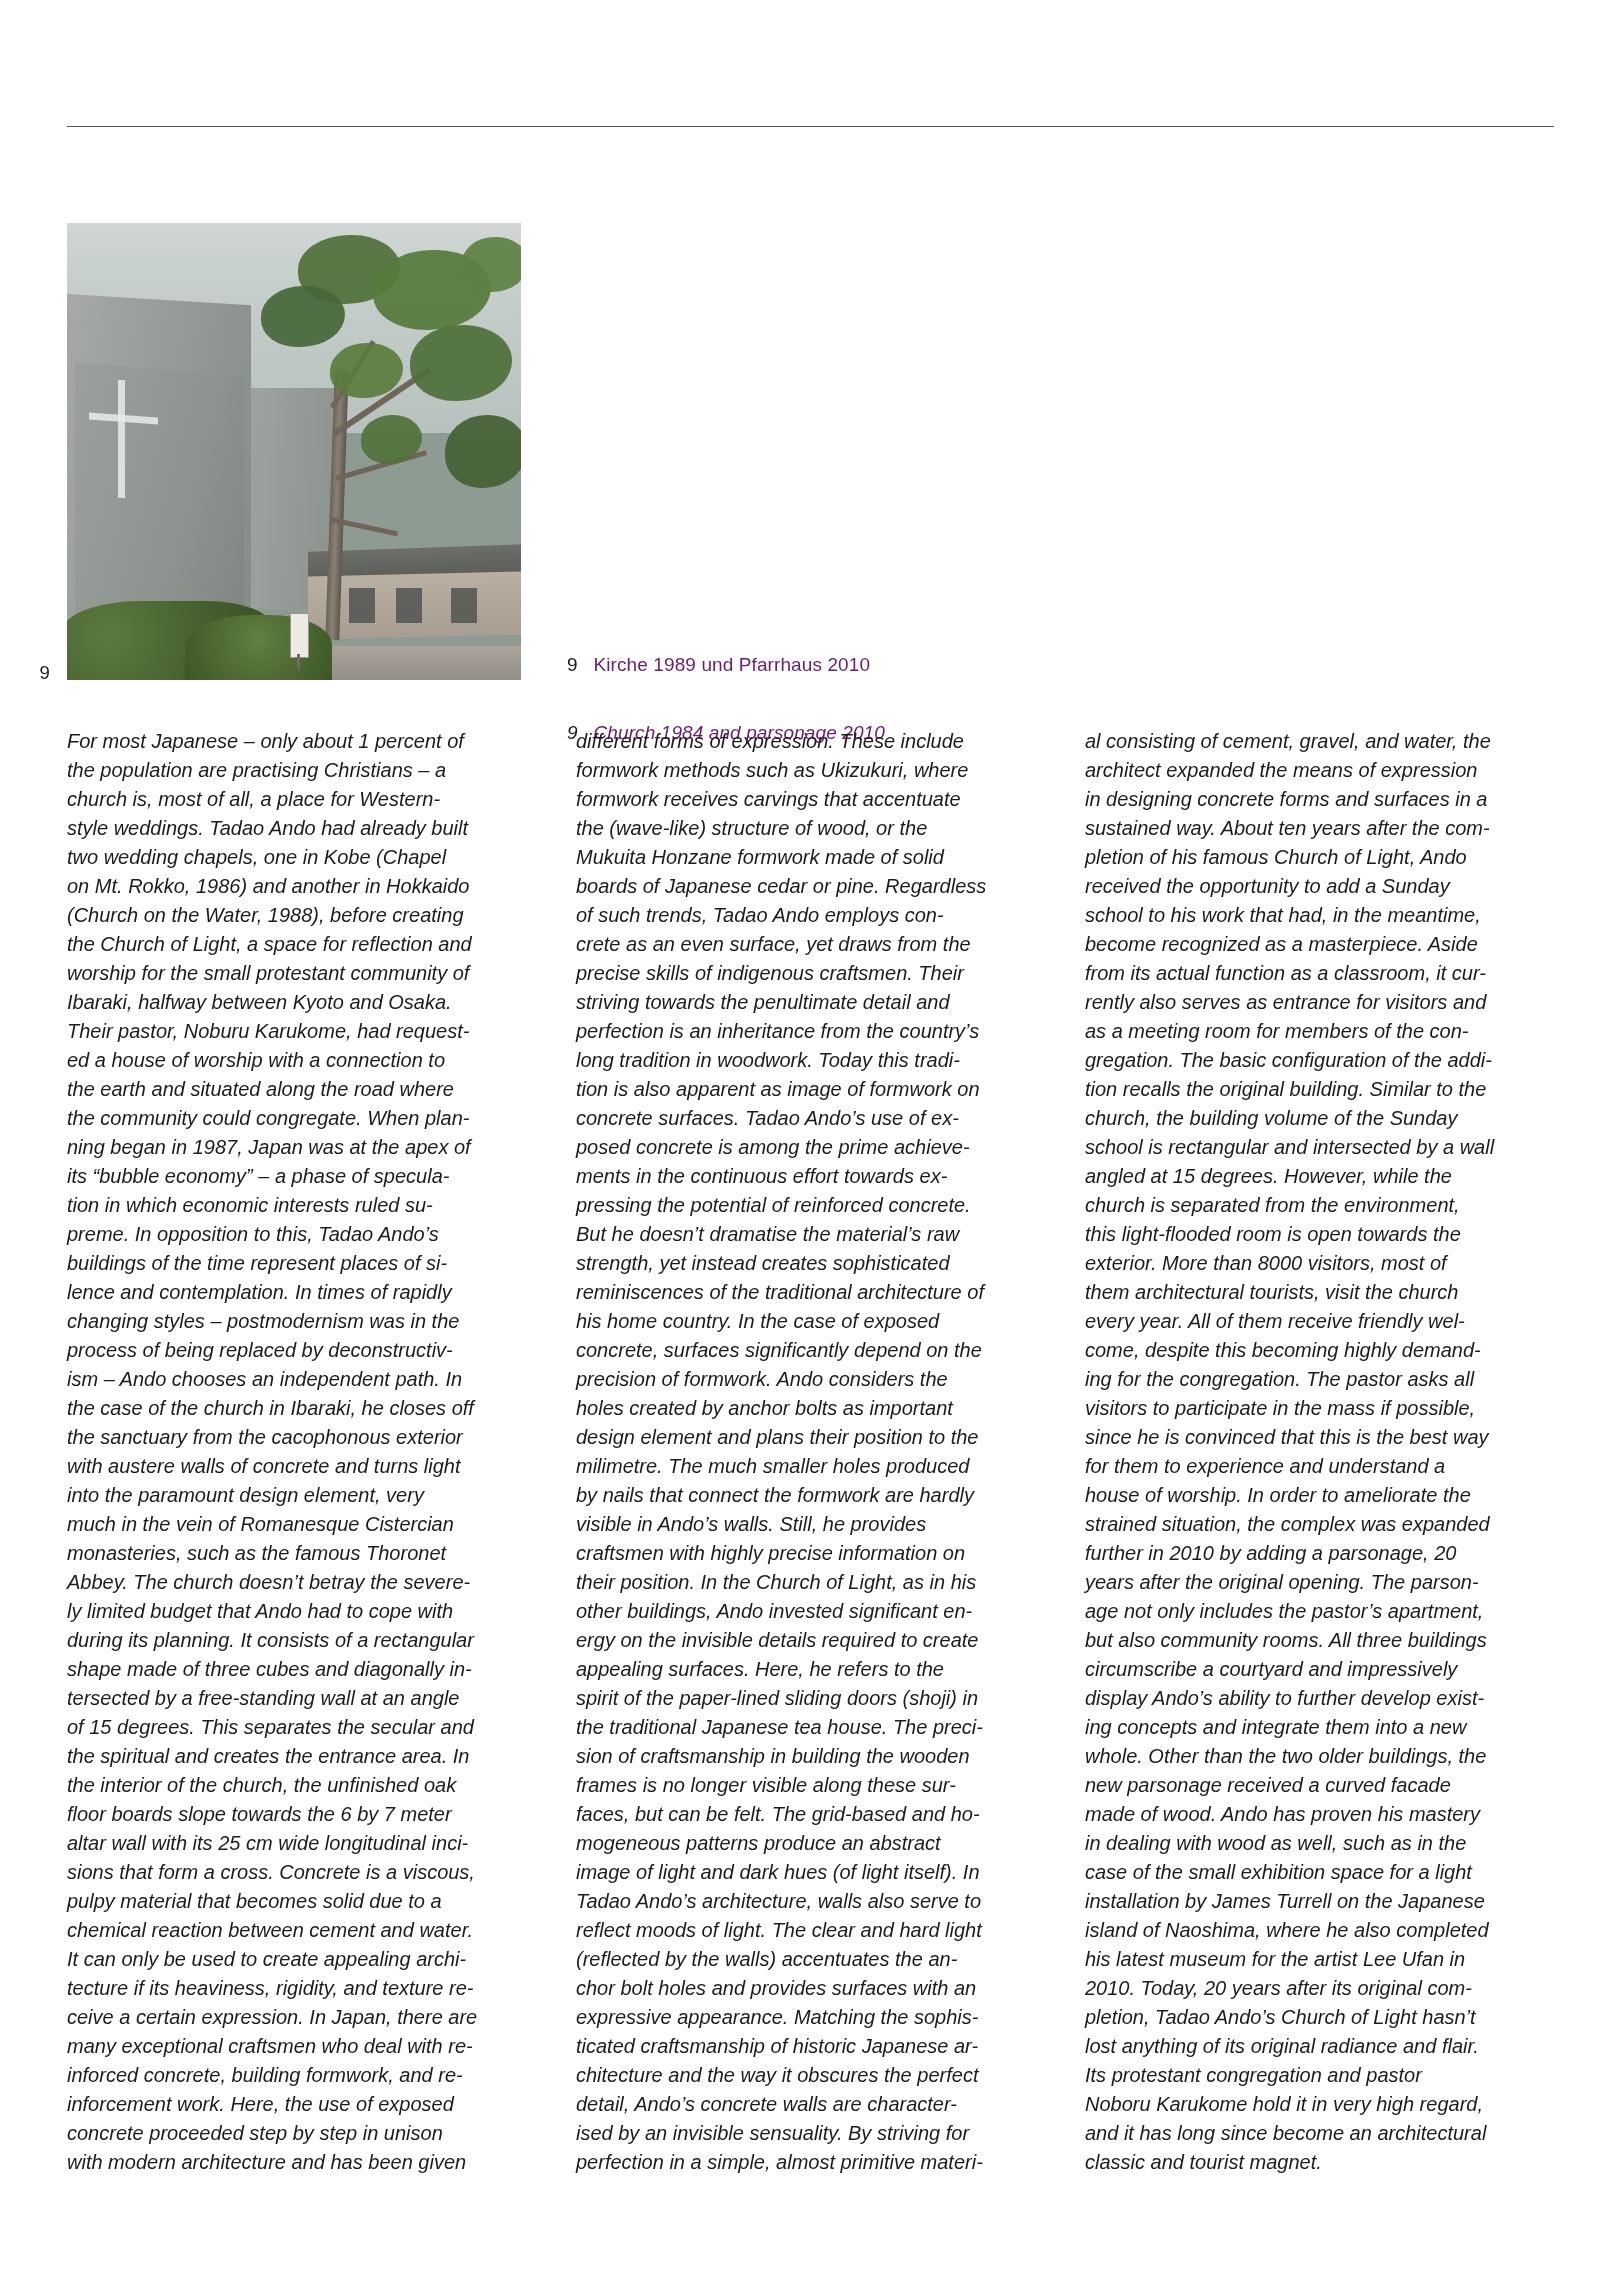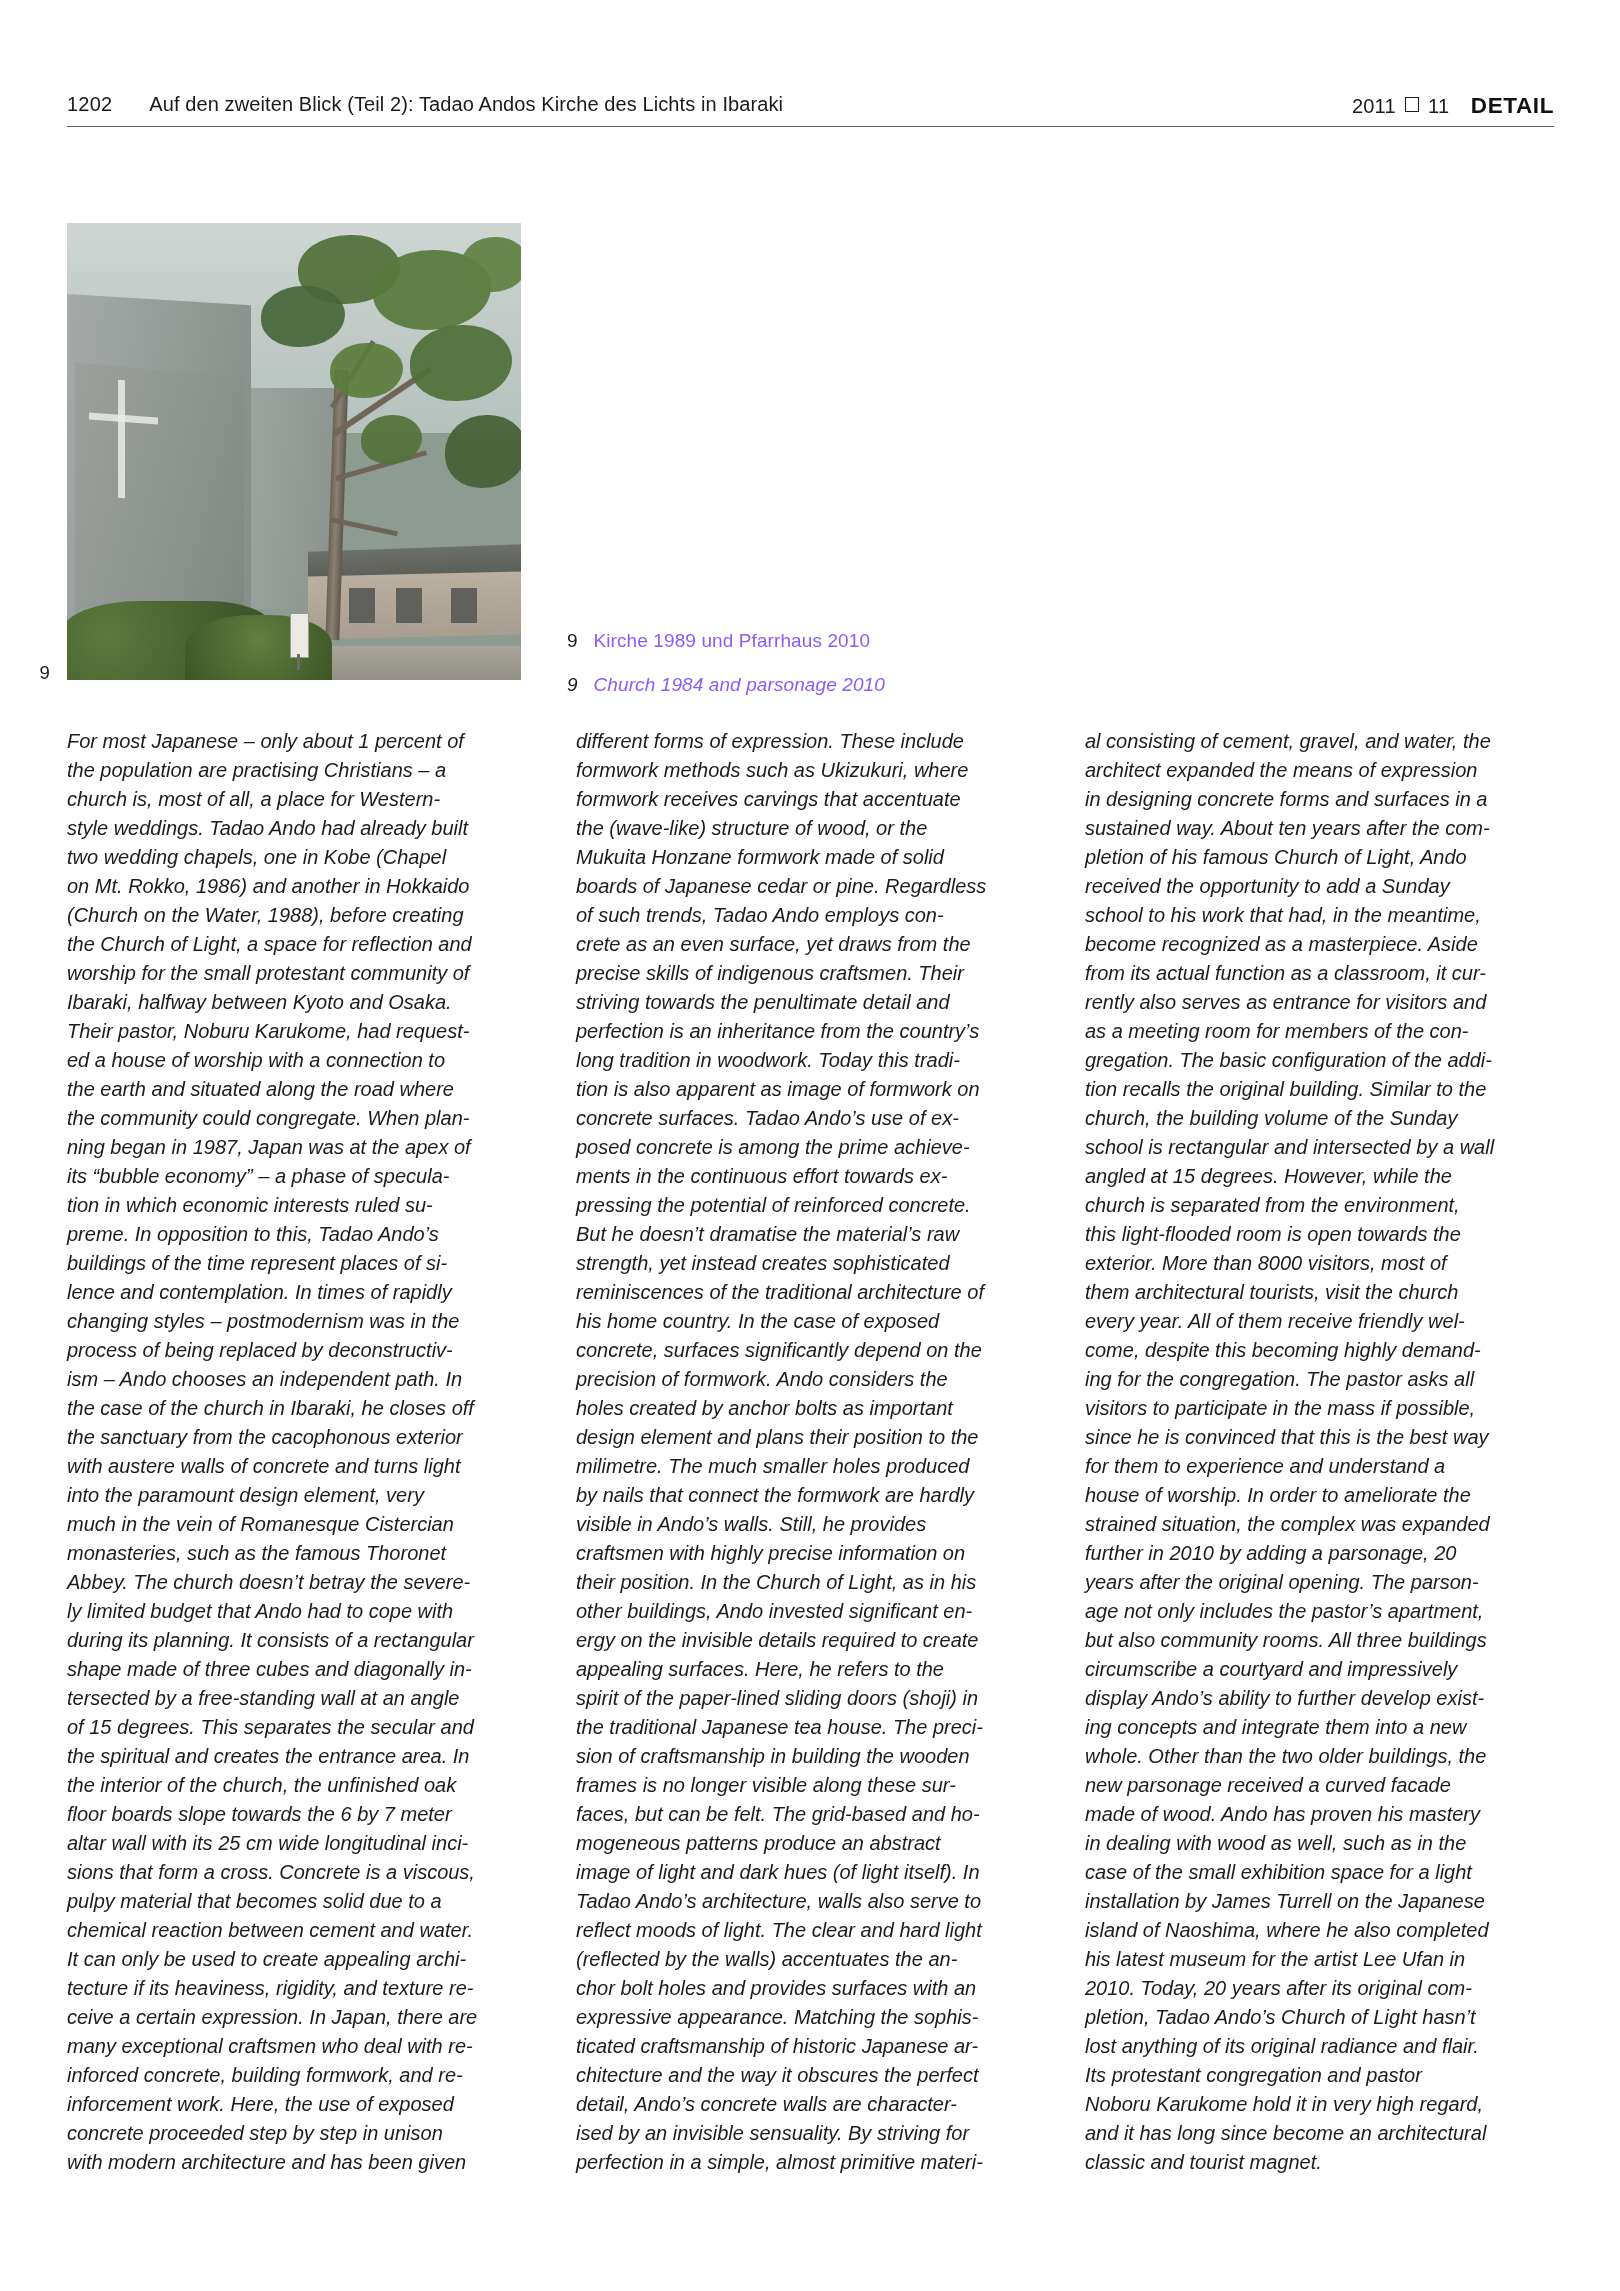--- a/index.html
+++ b/index.html
@@ -248,22 +248,23 @@
   }
   .cap-num {
     width: 26.5px;
     flex: 0 0 26.5px;
     font-size: 19px;
     color: #1a1a1a;
   }
   .cap-num.italic { font-style: italic; }
   .cap-text {
     font-size: 19px;
-    color: #8b5cf6;
+    color: #701a75;
     letter-spacing: 0.1px;
+    margin-top: 24px;
   }
   .cap-text.italic { font-style: italic; }
 
   
   .columns {
     position: absolute;
     left: 67px;
     top: 727px;
     width: 1487px;
     display: flex;
@@ -279,32 +280,20 @@
     hyphens: manual;
     white-space: pre-line;
   }
   .col:nth-child(3) { width: 469px; }
 </style>
 </head>
 <body>
 
 <div class="page">
 
-  <div class="running-head">
-    <div class="rh-left">
-      <span class="rh-folio">1202</span>
-      <span class="rh-title">Auf den zweiten Blick (Teil 2): Tadao Andos Kirche des Lichts in Ibaraki</span>
-    </div>
-    <div class="rh-right">
-      <span class="rh-issue">2011</span>
-      <span class="rh-sep"></span>
-      <span class="rh-issue">11</span>
-      <span class="rh-brand">DETAIL</span>
-    </div>
-  </div>
   <div class="rule"></div>
 
   <div class="figure">
     <div class="photo">
       <div class="ph-sky"></div>
       <div class="ph-block2"></div>
       <div class="ph-concrete-main"></div>
       <div class="ph-concrete-face"></div>
       <div class="ph-cross-v"></div>
       <div class="ph-cross-h"></div>

